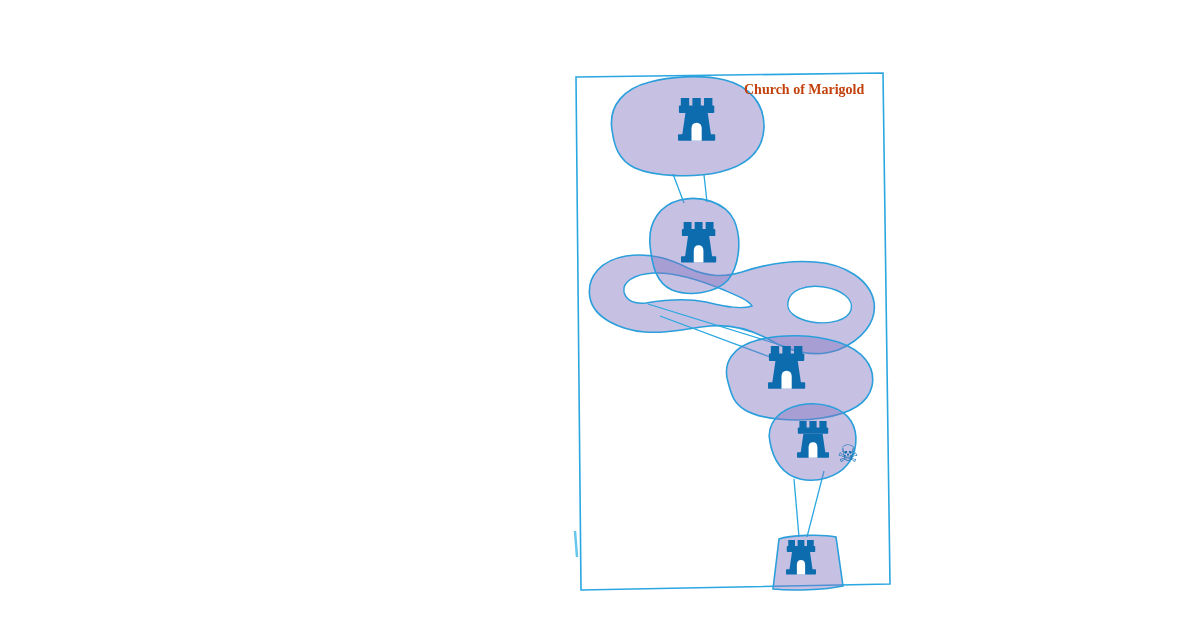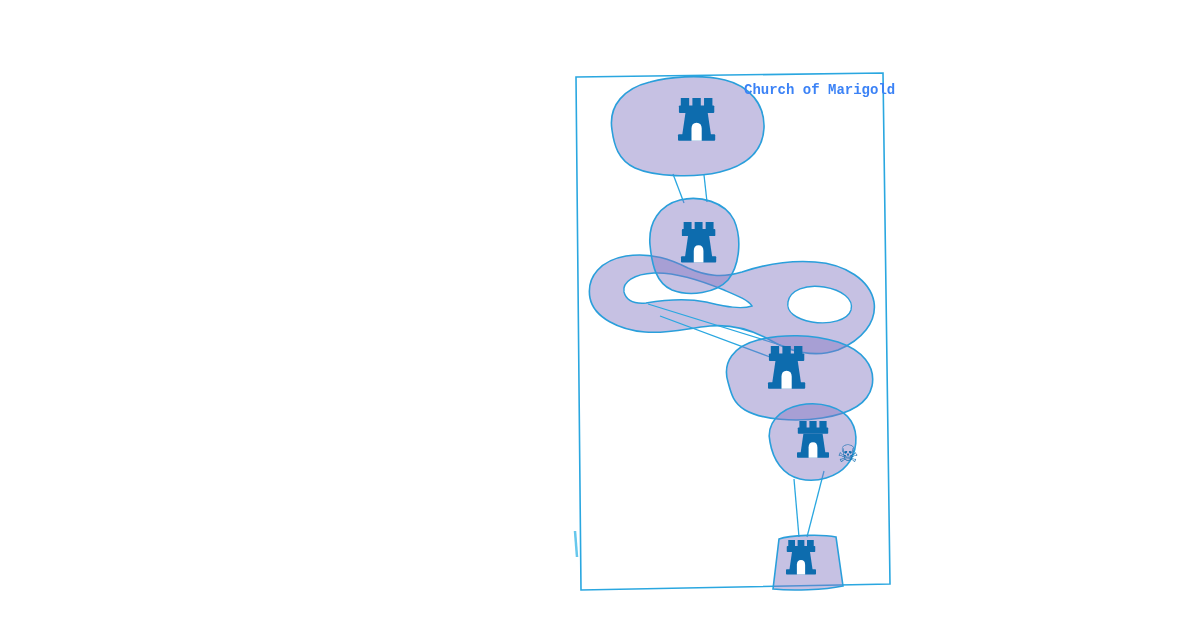--- a/index.html
+++ b/index.html
@@ -17,24 +17,24 @@
   }
   .map-svg {
     position: absolute;
     left: 0;
     top: 0;
   }
   .map-label {
     position: absolute;
     left: 744px;
     top: 82px;
-    font-family: Liberation Mono, monospace;
+    font-family: Liberation Serif, serif;
     font-size: 14px;
     font-weight: bold;
-    color: #3b82f6;
+    color: #c2410c;
     white-space: nowrap;
   }
   .region {
     fill: rgba(128, 118, 193, 0.45);
     stroke: #2a9fdb;
     stroke-width: 1.6;
   }
   .region-hole {
     fill: #ffffff;
     stroke: #2a9fdb;

